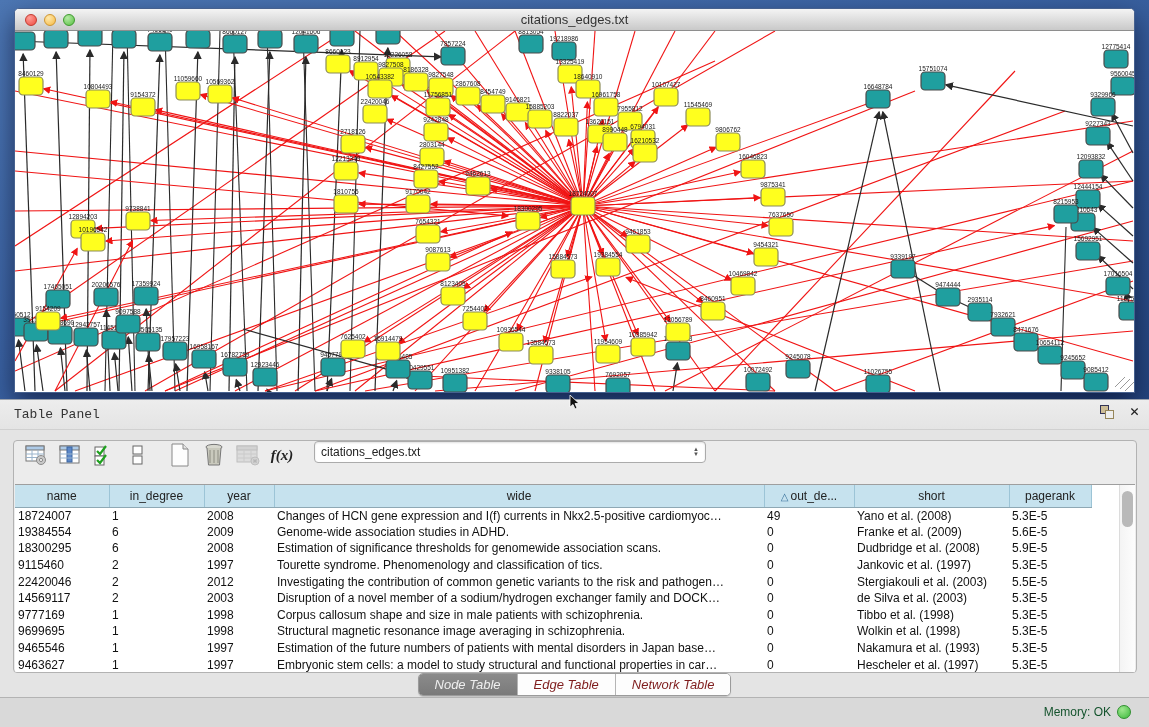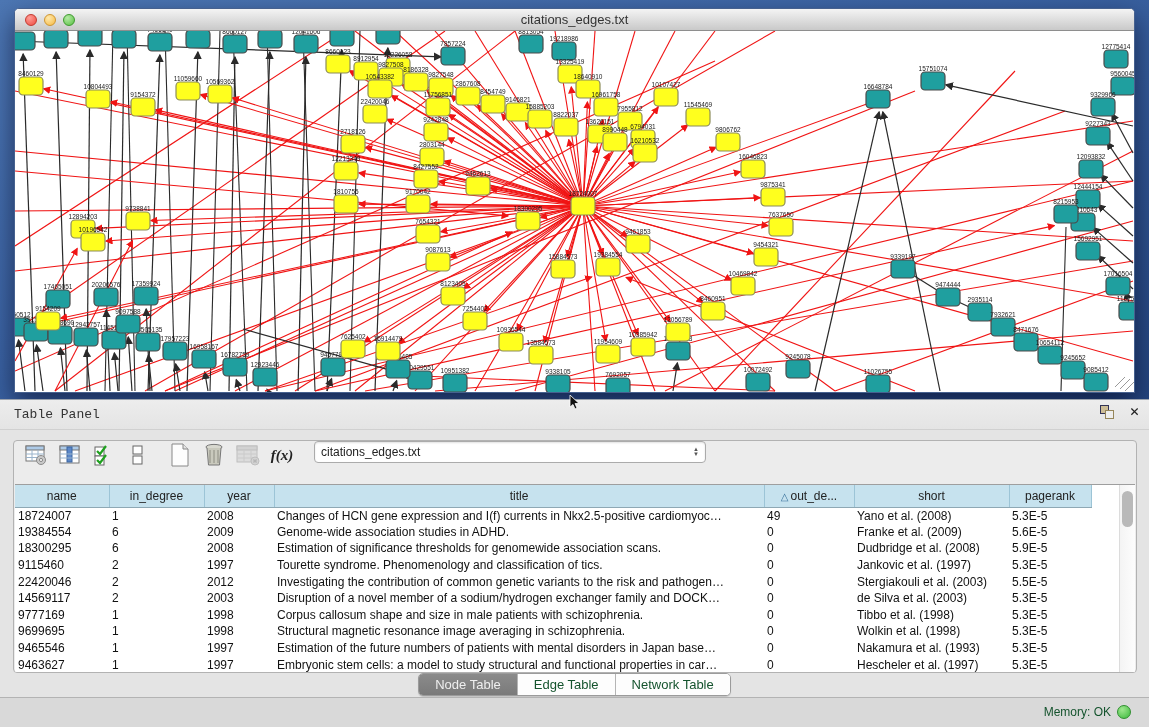--- a/index.html
+++ b/index.html
@@ -55,24 +55,24 @@
   table.data th { background:#c6e2ee; border-right:1px solid #9cc4d6; border-bottom:1px solid #8ea8b4;
     font-weight:normal; color:#222; height:22px; text-align:center; overflow:hidden; white-space:nowrap; }
   table.data th .sort { color:#39739c; font-size:10px; margin-right:2px; }
   table.data td { height:16px; padding:0 3px; color:#111; overflow:hidden; white-space:nowrap;
     text-overflow:ellipsis; }
   .filler { flex:1; background:#fff; }
   .vscroll { width:16px; background:linear-gradient(90deg,#f4f4f4,#fdfdfd); border-left:1px solid #dcdcdc; position:relative; }
   .vthumb { position:absolute; left:2px; top:6px; width:11px; height:36px; background:#b9b9b9;
     border-radius:6px; }
 
-  .tabs-row { position:absolute; left:0; top:273px; width:1149px; text-align:center; }
+  .tabs-row { position:absolute; left:0; top:273px; width:1149px; text-align:center;font-style:italic; }
   .segmented { display:inline-flex; border:1px solid #9b9b9b; border-radius:5px; overflow:hidden;
     background:#fff; box-shadow:0 1px 1px rgba(0,0,0,.15); }
-  .segment { padding:3px 16px; font-size:13px; color:#14532d; border-right:1px solid #b5b5b5; background:#fdfdfd; }
+  .segment { padding:3px 16px; font-size:13px; color:#7f1d1d; border-right:1px solid #b5b5b5; background:#fdfdfd; }
   .segment:last-child { border-right:none; }
   .segment.active { background:linear-gradient(#8b8b8b,#7a7a7a); color:#efefef; }
 
   .status-bar { position:absolute; left:0; top:297px; width:1149px; height:31px;
     border-top:1px solid #b3b3b3; background:#d9d9d9; }
   .memory { position:absolute; right:18px; top:7px; display:flex; align-items:center; gap:6px;
     font-size:12px; color:#14532d; }
   .mem-dot { width:14px; height:14px; border-radius:50%;
     background:radial-gradient(circle at 35% 30%,#9fe78f,#3cb93c); border:1px solid #2e8f2e; }
 
@@ -868,21 +868,21 @@
             <col style="width:490px">
               <col style="width:90px">
               <col style="width:155px">
               <col style="width:82px">
           </colgroup>
           <thead>
             <tr>
               <th><span>name</span></th>
               <th><span>in_degree</span></th>
               <th><span>year</span></th>
-              <th><span>title</span></th>
+              <th><span>wide</span></th>
               <th><span class="sort">△</span><span>out_de...</span></th>
               <th><span>short</span></th>
               <th><span>pagerank</span></th>
             </tr>
           </thead>
           <tbody id="table-body">
               <tr>
                 <td>18724007</td>
                 <td>1</td>
                 <td>2008</td>

